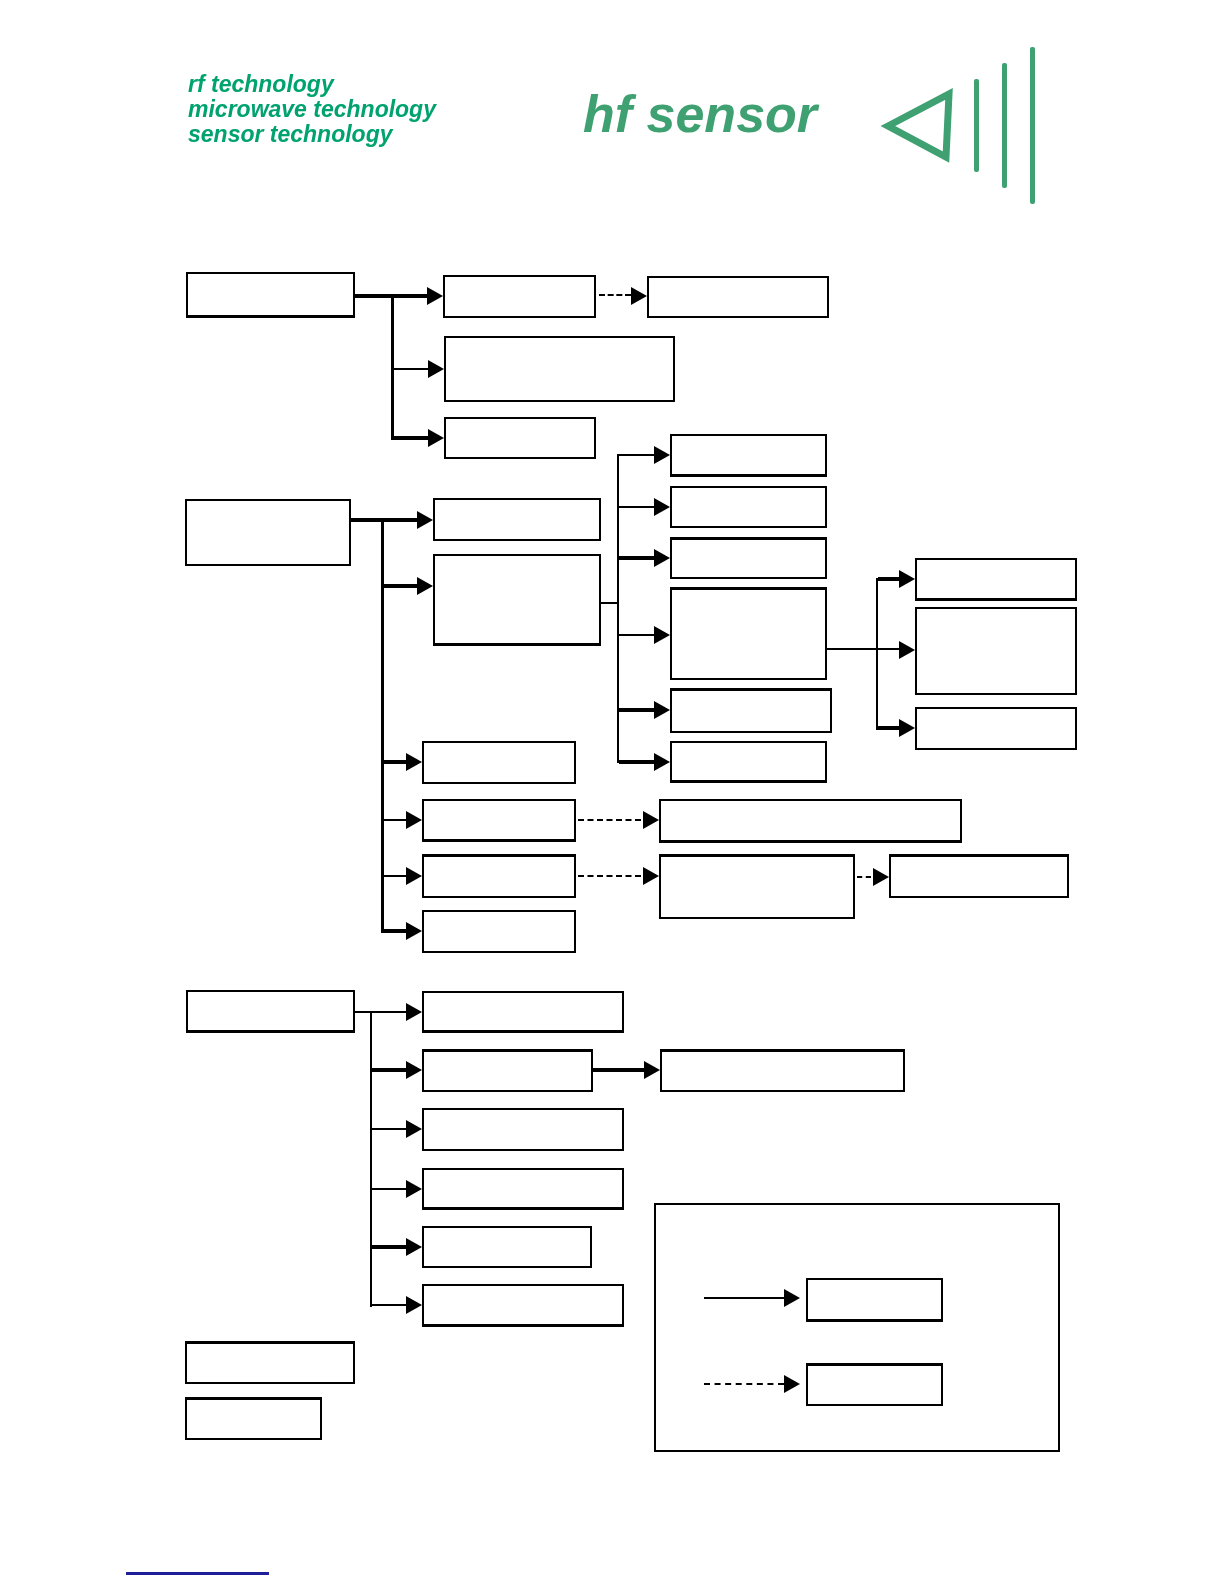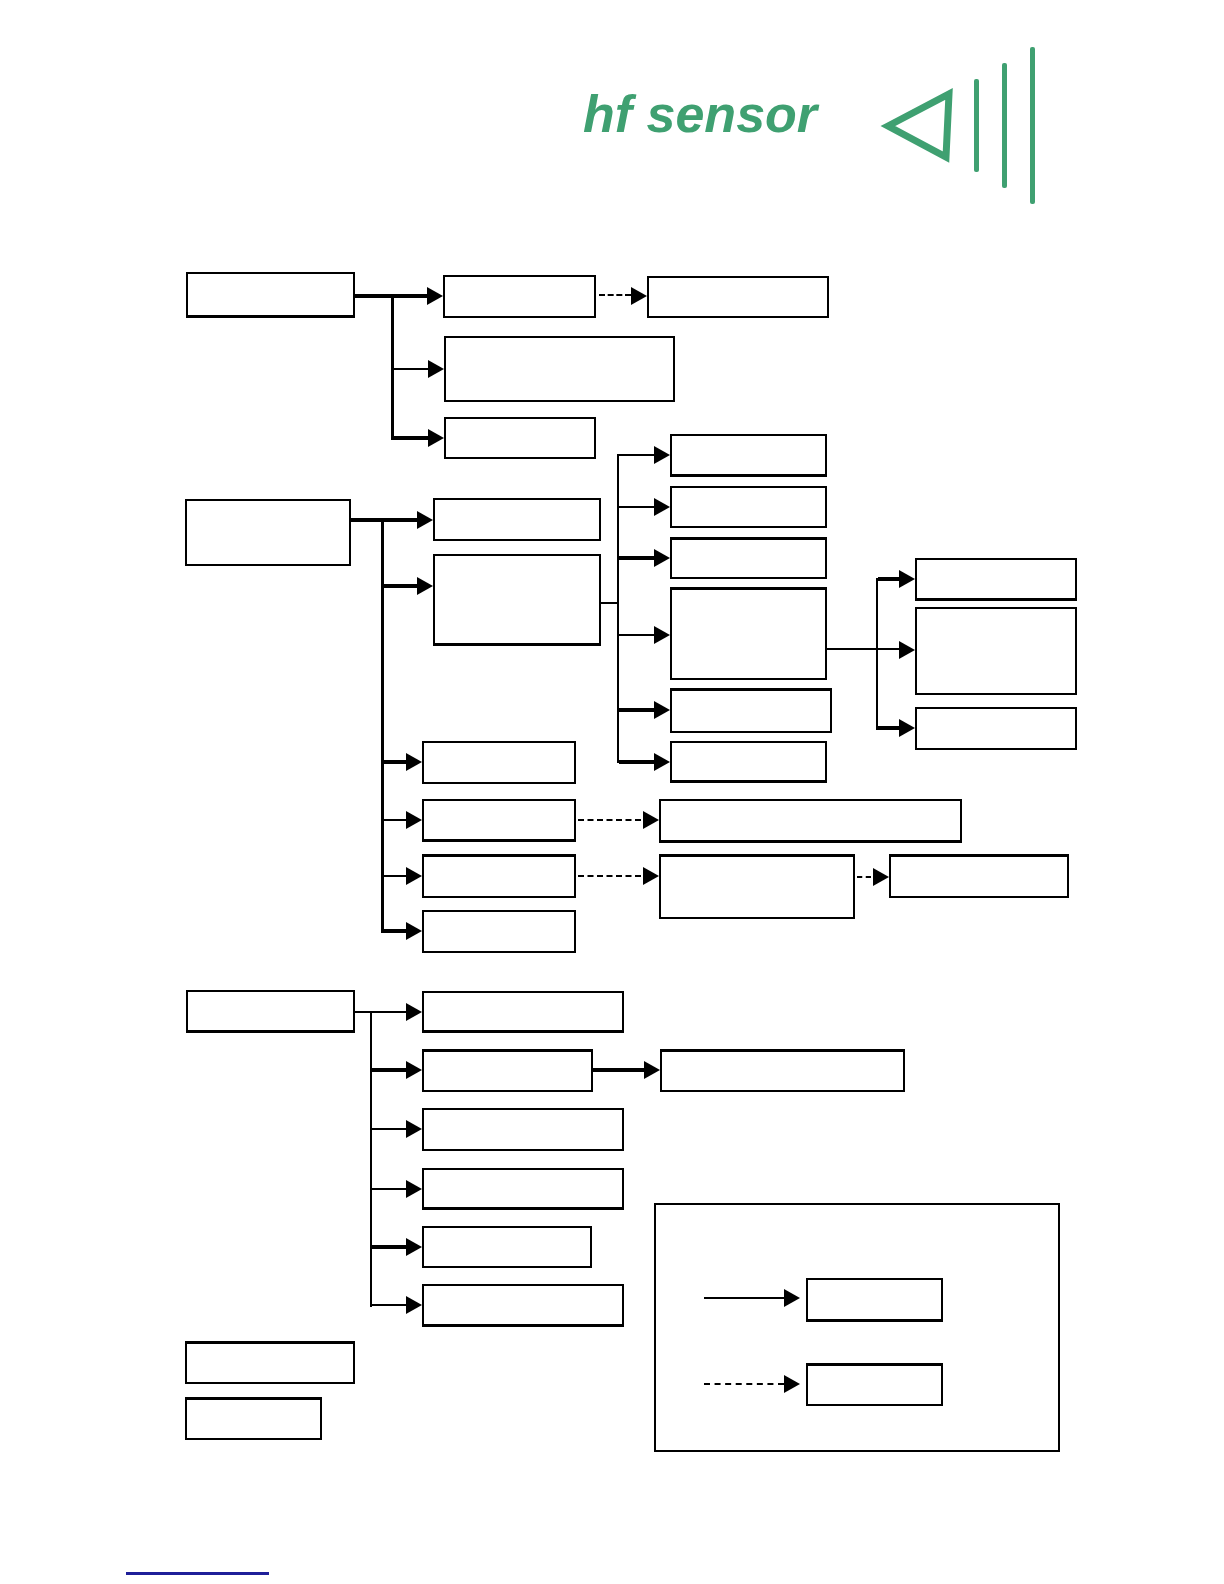--- a/index.html
+++ b/index.html
@@ -34,20 +34,25 @@
     border-left:16px solid #000;
   }
   .legend{position:absolute;border:2px solid #000;background:#fff;box-sizing:border-box;}
   .footer-link{position:absolute;background:#1f1f99;cursor:pointer;}
 </style>
 </head>
 <body>
 
 <div class="page">
 
+  <div class="tagline">
+    <div>rf technology</div>
+    <div>microwave technology</div>
+    <div>sensor technology</div>
+  </div>
 
   <div class="brand">hf sensor</div>
 
   <svg class="logo-tri" width="82" height="82" viewBox="0 0 82 82">
     <polygon points="10,40 71,8 68,71" fill="none" stroke="#3fa071" stroke-width="7" stroke-linejoin="miter"></polygon>
   </svg>
   <div class="logo-bar" style="left:974px;top:79px;height:93px;"></div>
   <div class="logo-bar" style="left:1002px;top:63px;height:125px;"></div>
   <div class="logo-bar" style="left:1030px;top:47px;height:157px;"></div>
 

